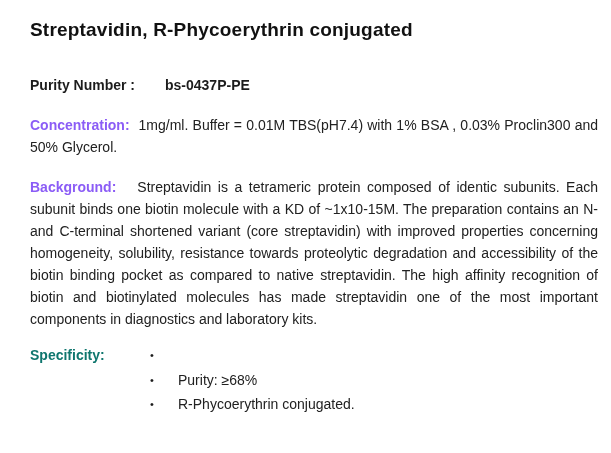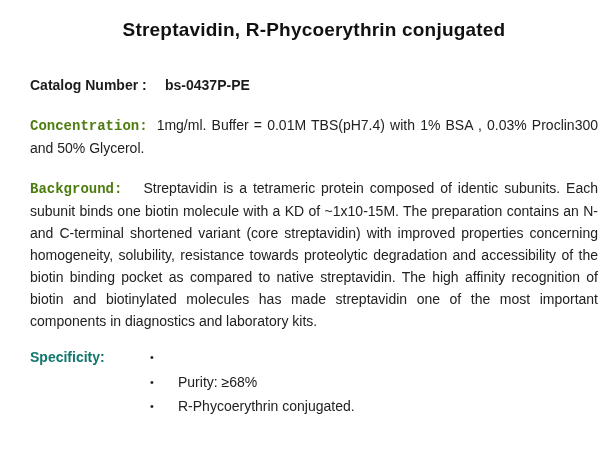--- a/index.html
+++ b/index.html
@@ -12,21 +12,20 @@
     overflow: hidden;
     font-family: "Liberation Sans", "DejaVu Sans", sans-serif;
     color: #1c1c1c;
   }
   .content {
     padding: 0 13px 0 30px; 
   }
   .doc-title {
     padding-top 0;
     margin-top: 16px;
-    text-align: center;
     font-size: 19px;
     line-height: 28px;
     font-weight: bold;
     color: #111111;
     letter-spacing: 0.2px;
   }
   .field-row {
     font-size: 14px;
     line-height: 15px;
     font-weight: bold;
@@ -38,22 +37,21 @@
   .field-row.catalog .field-label { width: 135px; }
   .field-row.quantity .field-label { width: 93px; }
   .para {
     font-size: 14px;
     line-height: 22px;
     text-align: justify;
     color: #212121;
   }
   .para .para-label {
     font-weight: bold;
-    color: #4d7c0f;
-    font-family: Liberation Mono, monospace;
+    color: #8b5cf6;
   }
   .para.concentration { margin-top: 21px; }
   .para.concentration .para-label { margin-right: 9px; }
   .para.background { margin-top: 18px; }
   .para.background .para-label { margin-right: 21px; }
   .spec-block {
     margin-top: 13px;
     display: flex;
     align-items: flex-start;
   }
@@ -83,21 +81,21 @@
 </style>
 </head>
 <body>
 
 <div class="page">
   <div class="content">
 
     <h1 class="doc-title">Streptavidin, R-Phycoerythrin conjugated</h1>
 
     <div class="field-row catalog">
-      <span class="field-label">Catalog Number :</span><span class="field-value">bs-0437P-PE</span>
+      <span class="field-label">Purity Number :</span><span class="field-value">bs-0437P-PE</span>
     </div>
 
 
     <p class="para concentration">
       <span class="para-label">Concentration:</span><span>1mg/ml. Buffer = 0.01M TBS(pH7.4) with 1% BSA , 0.03% Proclin300 and 50% Glycerol.</span>
     </p>
 
     <p class="para background">
       <span class="para-label">Background:</span><span>Streptavidin is a tetrameric protein composed of identic subunits. Each subunit binds one biotin molecule with a KD of ~1x10-15M. The preparation contains an N- and C-terminal shortened variant (core streptavidin) with improved properties concerning homogeneity, solubility, resistance towards proteolytic degradation and accessibility of the biotin binding pocket as compared to native streptavidin. The high affinity recognition of biotin and biotinylated molecules has made streptavidin one of the most important components in diagnostics and laboratory kits.</span>
     </p>

